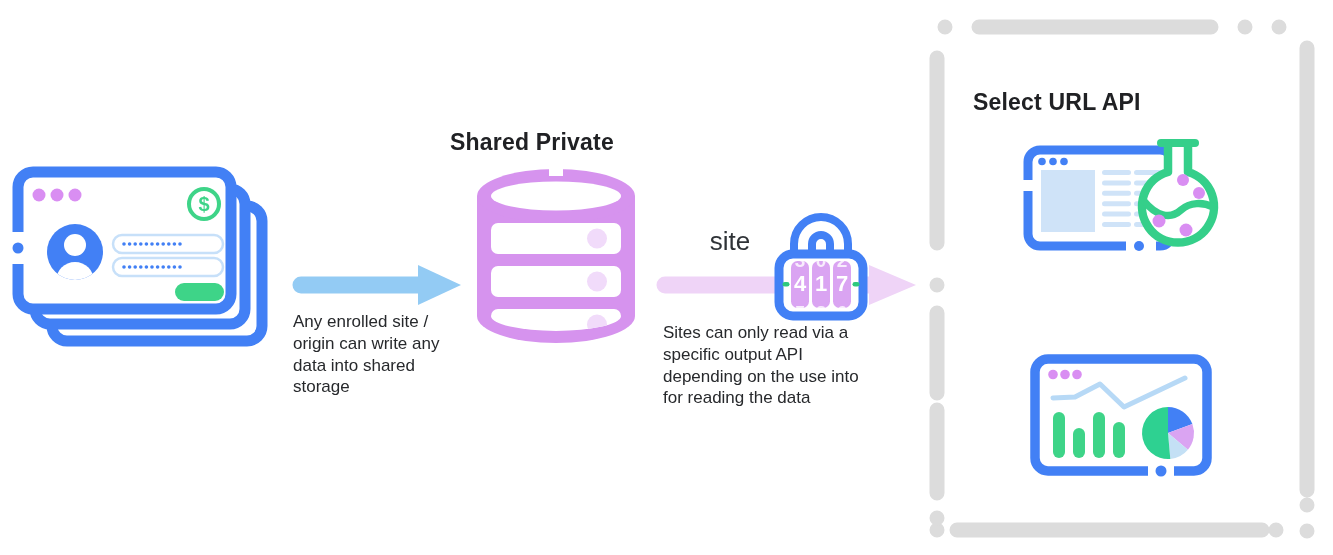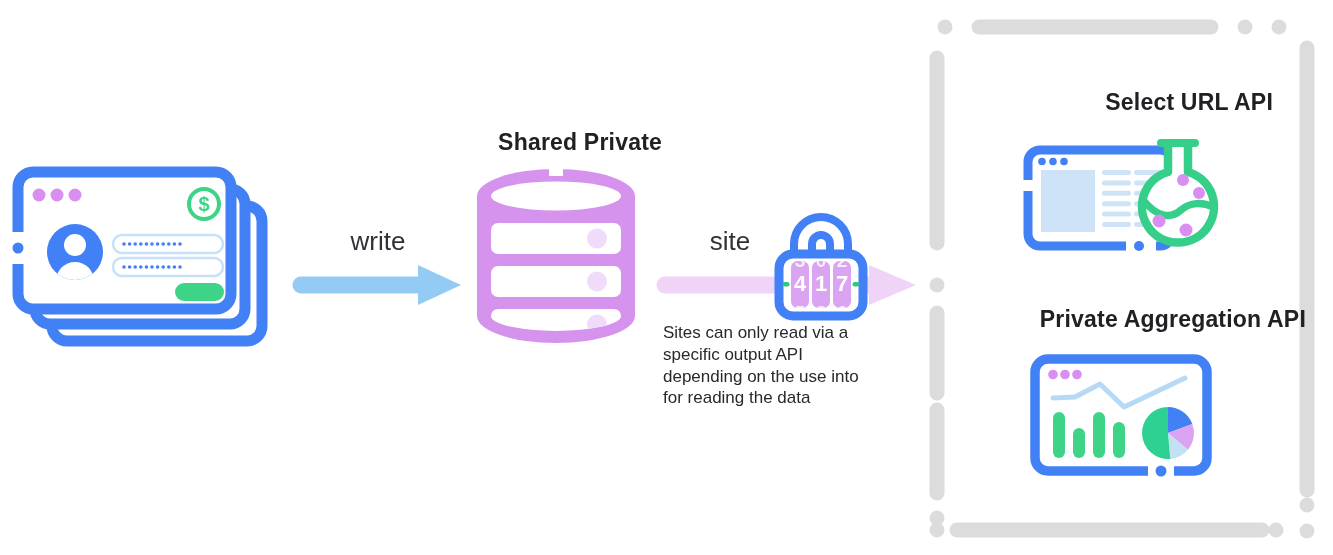--- a/index.html
+++ b/index.html
@@ -3,21 +3,21 @@
 <meta charset="utf-8">
 <style>
   html,body{margin:0;padding:0;background:#fff;}
   .stage{
     position:relative;width:1333px;height:555px;background:#ffffff;overflow:hidden;
     font-family:"Liberation Sans",sans-serif;color:#202124;
   }
   .abs{position:absolute;}
   .flow-label{font-size:26px;color:#2f3337;text-align:center;}
   .caption{font-size:17px;line-height:1.28;color:#27292c;white-space:pre-line;}
-  .h-title{font-size:23px;font-weight:700;color:#202124;text-align:right;letter-spacing:.2px;}
+  .h-title{font-size:23px;font-weight:700;color:#202124;text-align:left;letter-spacing:.2px;}
   svg{display:block;overflow:visible;}
   .lock-digit{font:700 22px "Liberation Sans",sans-serif;fill:#ffffff;}
   .lock-digit-faint{font:700 19px "Liberation Sans",sans-serif;fill:#ffffff;opacity:.8;}
   .dollar-glyph{font:700 20px "Liberation Sans",sans-serif;fill:#3ed488;}
 </style>
 </head>
 <body>
 
 <div class="stage">
 
@@ -54,27 +54,30 @@
       <rect x="101" y="69" width="110" height="18" rx="9" fill="#fff" stroke="#c7e0f9" stroke-width="2.5"></rect>
       <line x1="112" y1="78" x2="170" y2="78" stroke="#4280f5" stroke-width="3.6" stroke-linecap="round" stroke-dasharray="0 5.6"></line>
     </g>
     <g>
       <rect x="101" y="92" width="110" height="18" rx="9" fill="#fff" stroke="#c7e0f9" stroke-width="2.5"></rect>
       <line x1="112" y1="101" x2="170" y2="101" stroke="#4280f5" stroke-width="3.6" stroke-linecap="round" stroke-dasharray="0 5.6"></line>
     </g>
     <rect x="163" y="117" width="49" height="18" rx="9" fill="#3ed488"></rect>
   </svg>
 
-  <div class="abs flow-label" style="left:296px;top:226px;width:164px">write</div>
 
   <svg class="abs" style="left:292px;top:263px" width="172" height="44" viewBox="0 0 172 44">
     <line x1="9" y1="22" x2="130" y2="22" stroke="#93cbf4" stroke-width="17" stroke-linecap="round"></line>
     <polygon points="126,2 169,22 126,42" fill="#93cbf4"></polygon>
   </svg>
 
+  <div class="abs caption" style="left:293px;top:311px;width:185px">Any enrolled site /
+origin can write any
+data into shared
+storage</div>
 
   <div class="abs h-title" style="left:450px;top:129px;width:212px">Shared Private</div>
 
   <svg class="abs" style="left:470px;top:166px" width="172" height="182" viewBox="0 0 172 182">
     <path d="M7,30 L7,150 A79,27 0 0 0 165,150 L165,30 Z" fill="#d693ee"></path>
     <ellipse cx="86" cy="30" rx="79" ry="27" fill="#d693ee"></ellipse>
     <ellipse cx="86" cy="30" rx="65" ry="14.5" fill="#fff"></ellipse>
     <rect x="79" y="0" width="14" height="10" fill="#fff"></rect>
     <clipPath id="cylclip">
         <path d="M21,30 L21,150 A65,15 0 0 0 151,150 L151,30 Z"></path>
@@ -172,21 +175,20 @@
       <path d="M121,64 C134,80 148,84 159,74 C168,66 181,66 191,71" fill="none" stroke="#35cf8a" stroke-width="7.5" stroke-linecap="round"></path>
       <g fill="#d98ef2">
         <circle cx="161" cy="44" r="6"></circle>
           <circle cx="177" cy="57" r="6"></circle>
         <circle cx="137" cy="85" r="6.5"></circle>
           <circle cx="164" cy="94" r="6.5"></circle>
       </g>
     </g>
   </svg>
 
-  <div class="abs h-title" style="left:940px;top:306px;width:366px">Private Aggregation API</div>
 
   <svg class="abs" style="left:1028px;top:352px" width="190" height="130" viewBox="0 0 190 130">
     <rect x="7" y="7" width="172" height="112" rx="13" fill="#fff" stroke="#4280f5" stroke-width="9.5"></rect>
     <rect x="120" y="110" width="26" height="18" fill="#fff"></rect>
     <circle cx="133" cy="119" r="5.5" fill="#4280f5"></circle>
     <g fill="#d98ef2">
       <circle cx="25" cy="22.5" r="4.8"></circle>
         <circle cx="37" cy="22.5" r="4.8"></circle>
         <circle cx="49" cy="22.5" r="4.8"></circle>
     </g>

